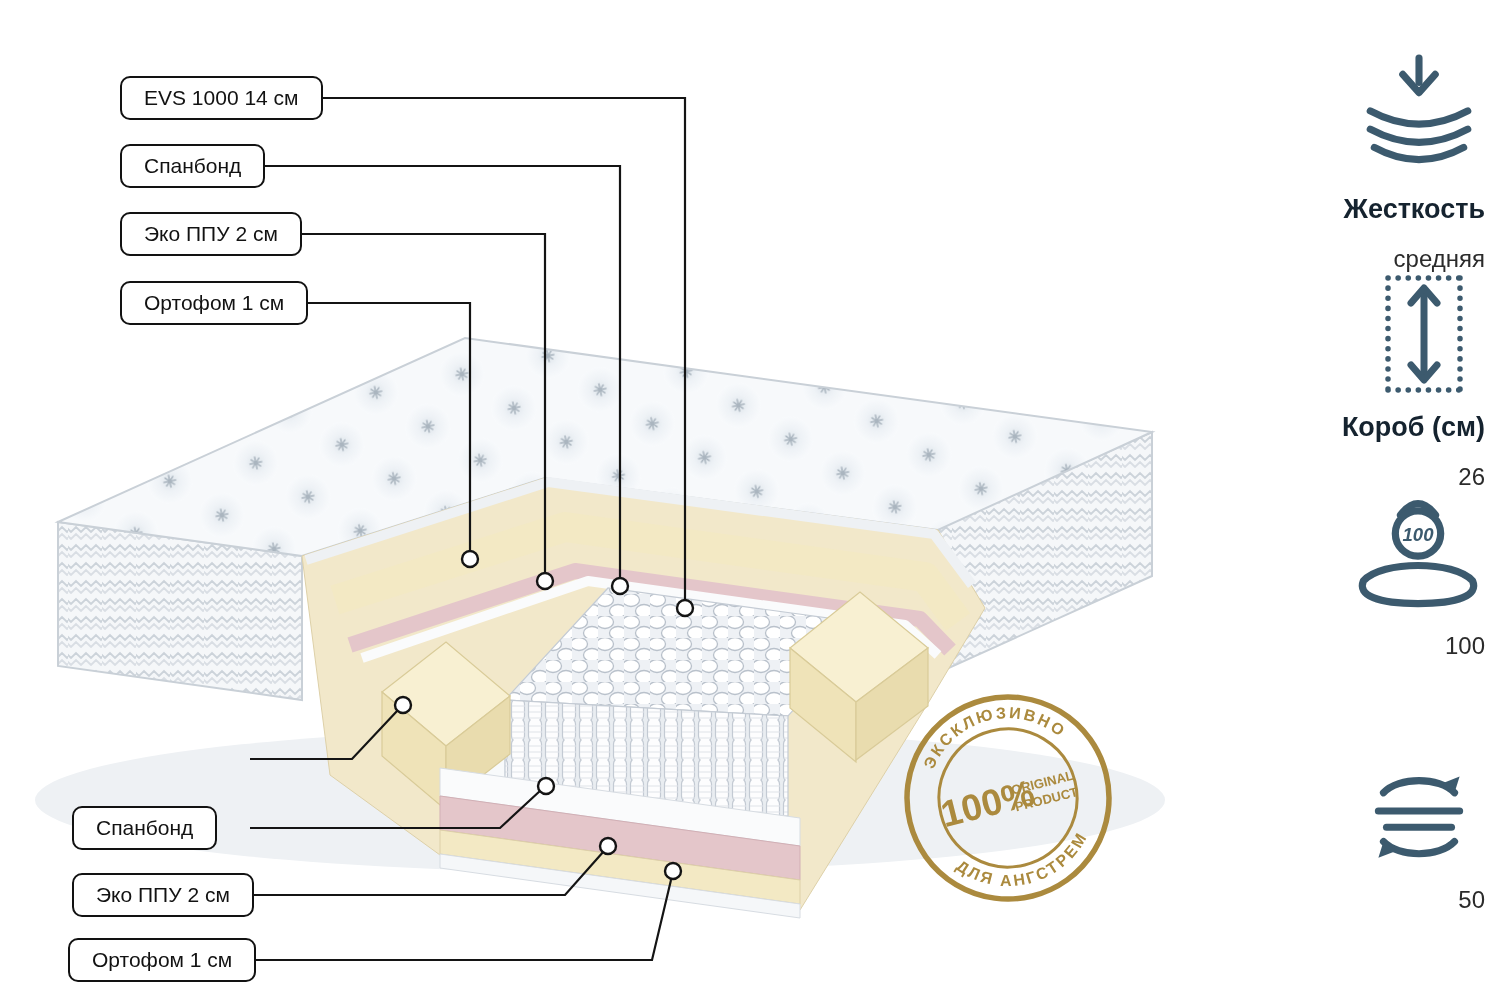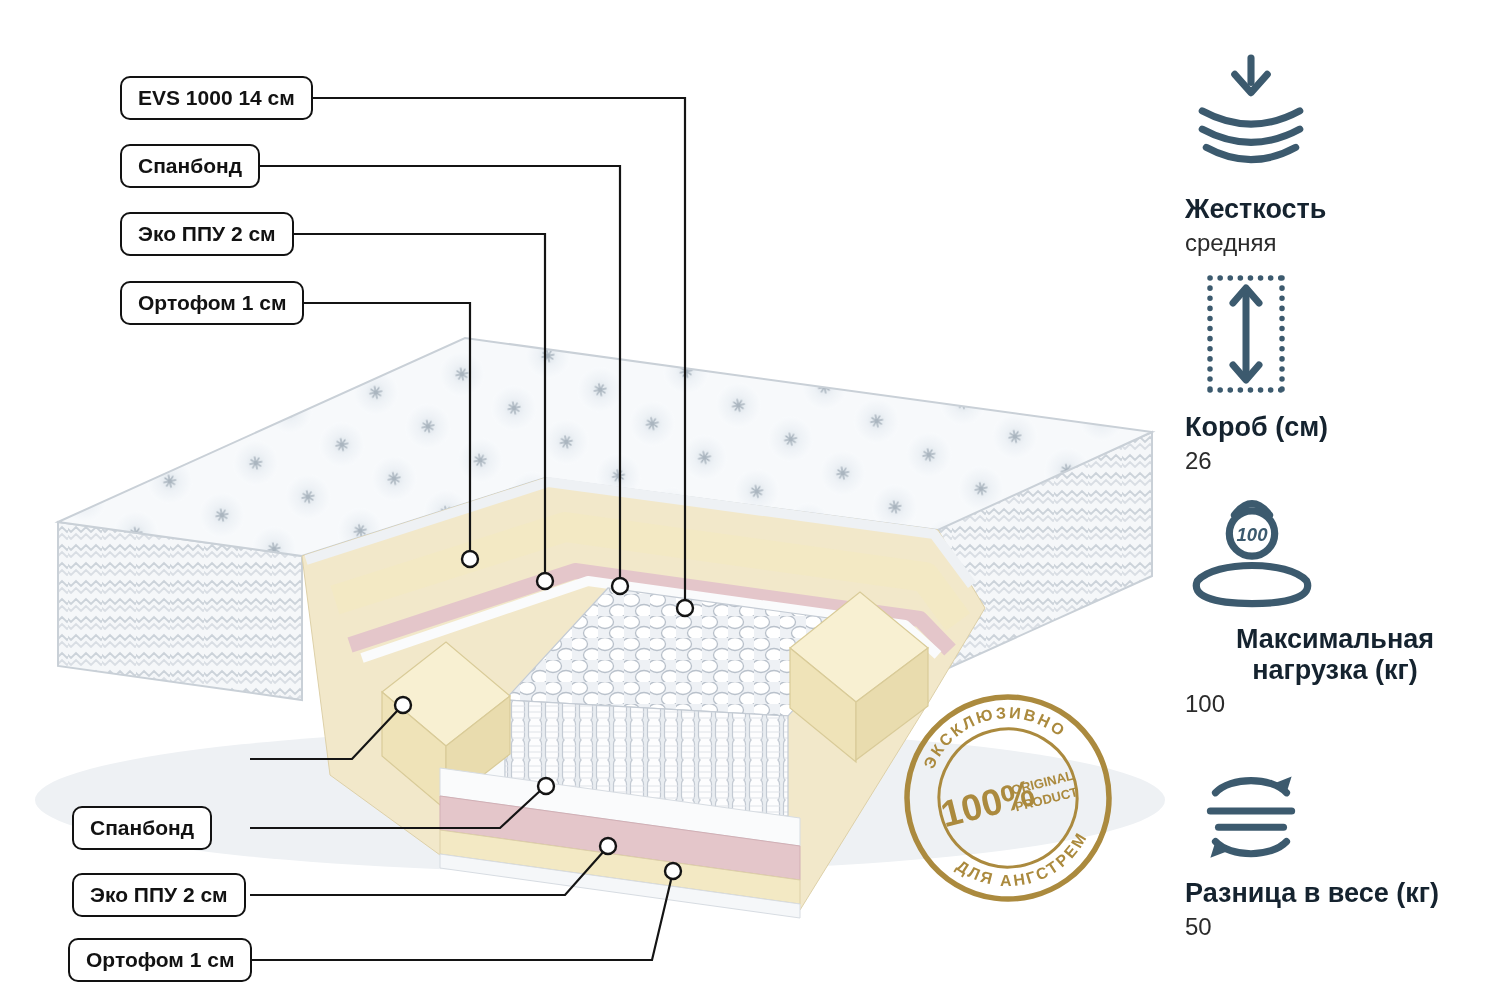--- a/index.html
+++ b/index.html
@@ -1,27 +1,27 @@
 <!DOCTYPE html>
 <html><head>
 <meta charset="utf-8">
 <style>
   html,body{margin:0;padding:0;background:#fff;}
   .stage{position:relative;width:1500px;height:1000px;background:#ffffff;overflow:hidden;
          font-family:"Liberation Sans", sans-serif;}
   .scene{position:absolute;left:0;top:0;width:1500px;height:1000px;}
   .callout{position:absolute;background:#ffffff;border:2.5px solid #121212;border-radius:10px;
-           padding:7px 16px;font-size:21px;font-weight:bold;color:#121212;white-space:nowrap;
+           padding:7px 22px;font-size:21px;font-weight:normal;color:#121212;white-space:nowrap;
            line-height:1.25;}
   .specs-col{position:absolute;left:0;top:0;width:1500px;height:1000px;pointer-events:none;}
   .spec{position:absolute;left:1185px;width:300px;display:flex;flex-direction:column;
-        align-items:flex-start;text-align:center;}
+        align-items:flex-end;text-align:center;}
   .spec-icon{display:flex;justify-content:center;font-style:italic;}
   .spec-title{font-weight:bold;font-size:27px;color:#15232f;line-height:1.15;margin-top:12px;}
-  .spec-value{font-size:24px;color:#2b2b2b;margin-top:4px;}
+  .spec-value{font-size:24px;color:#2b2b2b;margin-top:20px;}
 </style>
 </head>
 <body>
 
 <div class="stage">
 
   <svg class="scene" viewBox="0 0 1500 1000">
     <defs>
       <radialGradient id="dg">
         <stop offset="0" stop-color="#dde4ea"></stop>
@@ -176,33 +176,31 @@
 
     <div class="spec" style="top:486px">
       <div class="spec-icon">
         <svg width="134" height="126" viewBox="0 0 130 122" fill="none" stroke="#3c5a6e" stroke-width="7" stroke-linecap="round" stroke-linejoin="round">
           <path d="M48,28 Q65,6 82,28"></path>
           <circle cx="65" cy="46" r="22"></circle>
           <text x="65" y="53" font-size="18" font-weight="bold" fill="#3c5a6e" stroke="none" text-anchor="middle">100</text>
           <path d="M12,92 C30,72 100,72 118,92 C124,106 104,114 65,114 C26,114 6,106 12,92 Z"></path>
         </svg>
       </div>
-      <div class="spec-title">Максимальная нагрузка (кг)</div>
       <div class="spec-value">100</div>
     </div>
 
     <div class="spec" style="top:748px">
       <div class="spec-icon">
         <svg width="132" height="118" viewBox="0 0 130 116" fill="none" stroke="#3c5a6e" stroke-width="7" stroke-linecap="round" stroke-linejoin="round">
           <path d="M30,44 C45,28 85,28 100,44"></path>
           <path d="M100,44 l5,-16 l-18,7 z" fill="#3c5a6e" stroke="none"></path>
           <path d="M25,62 H105"></path>
           <path d="M33,78 H97"></path>
           <path d="M100,92 C85,108 45,108 30,92"></path>
           <path d="M30,92 l-5,16 l18,-7 z" fill="#3c5a6e" stroke="none"></path>
         </svg>
       </div>
-      <div class="spec-title">Разница в весе (кг)</div>
       <div class="spec-value">50</div>
     </div>
 
   </div>
 </div>
 
 </body></html>

